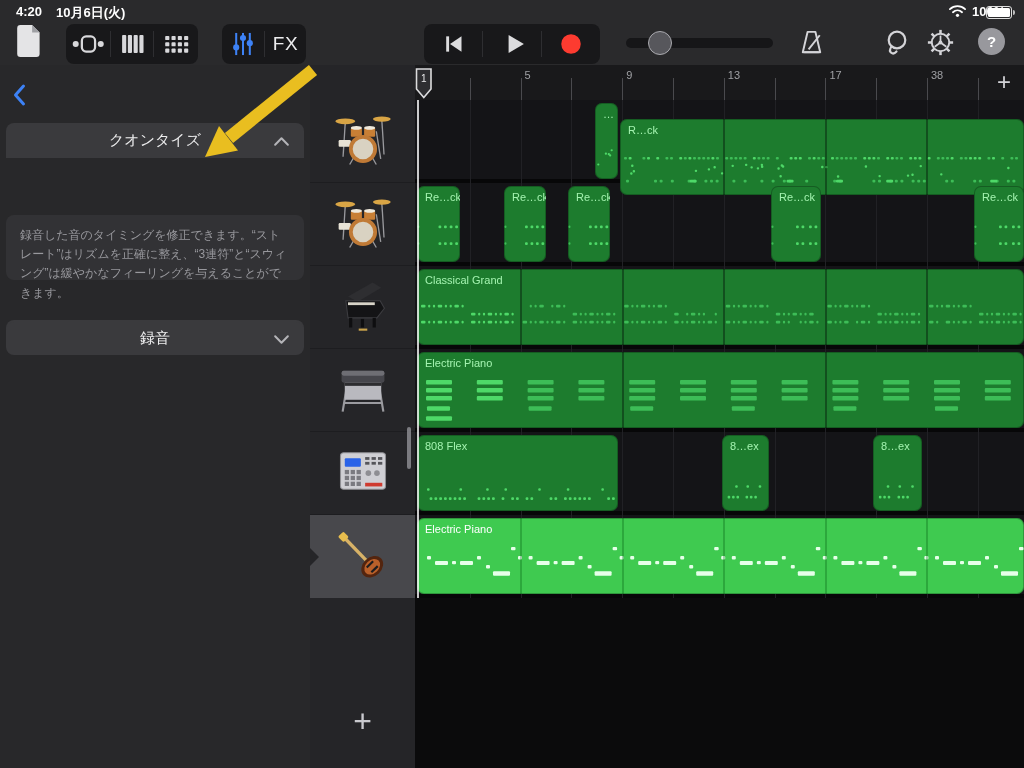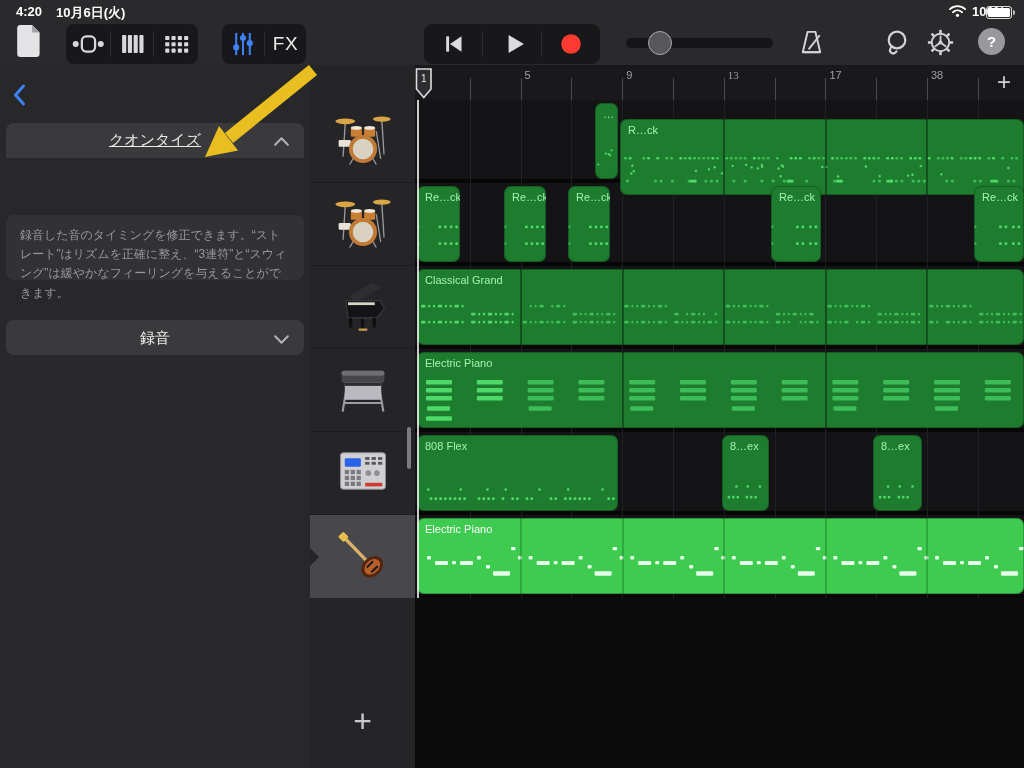--- a/index.html
+++ b/index.html
@@ -209,21 +209,21 @@
     </div>
   </div>
 
   <aside id="panel">
     <div class="abs" style="left:12px;top:18px;">
       <svg width="15" height="24" viewBox="0 0 14 24" fill="none" stroke="#3d82f6" stroke-width="3" stroke-linecap="round" stroke-linejoin="round">
           <polyline points="11,3 3,12 11,21"></polyline>
         </svg>
     </div>
 
-    <div class="card-header" style="top:58px;text-decoration:underline;">
+    <div class="card-header" style="top:58px;">
       <span>クオンタイズ</span>
       <span class="chev">
         <svg width="17" height="10" viewBox="0 0 18 11" fill="none" stroke="#b4b4b8" stroke-width="2.2" stroke-linecap="round" stroke-linejoin="round">
             <polyline points="2,9 9,2 16,9"></polyline>
           </svg></span>
     </div>
     <div class="desc-box" style="top:150px;height:65px;">録音した音のタイミングを修正できます。“ストレート”はリズムを正確に整え、“3連符”と“スウィング”は緩やかなフィーリングを与えることができます。</div>
 
     <div id="panel-sections">
         <div class="bar" style="top: 227px; margin-top: 28px;">
@@ -360,21 +360,21 @@
       <div class="tick" style="left: 207.2px;"></div>
       <div class="tick" style="left: 258px;"></div>
       <div class="tick" style="left: 308.8px;"></div>
       <div class="tick" style="left: 359.6px;"></div>
       <div class="tick" style="left: 410.4px;"></div>
       <div class="tick" style="left: 461.2px;"></div>
       <div class="tick" style="left: 512px;"></div>
       <div class="tick" style="left: 562.8px;"></div>
       <div class="ticklabel" style="left: 109.6px;">5</div>
       <div class="ticklabel" style="left: 211.2px;">9</div>
-      <div class="ticklabel" style="left: 312.8px; font-family: Liberation Serif, serif;">13</div>
+      <div class="ticklabel" style="left: 312.8px;">13</div>
       <div class="ticklabel" style="left: 414.4px;">17</div>
       <div class="ticklabel" style="left: 516px;">38</div>
       <div style="position: absolute; left: 0px; top: 3px;"><svg width="18" height="31" viewBox="0 0 18 31">
           <polygon points="1.5,1 16,1 16,21 8.8,29.5 1.5,21" fill="#2e2e31" stroke="#dcdcde" stroke-width="1.6"></polygon>
           <text x="8.8" y="14" text-anchor="middle" font-size="10" fill="#e8e8ea" font-family="Liberation Sans,sans-serif">1</text>
         </svg></div>
     </div>
 
   <div id="lanes">
       <div class="lane-row" style="top: 0px;"></div>

